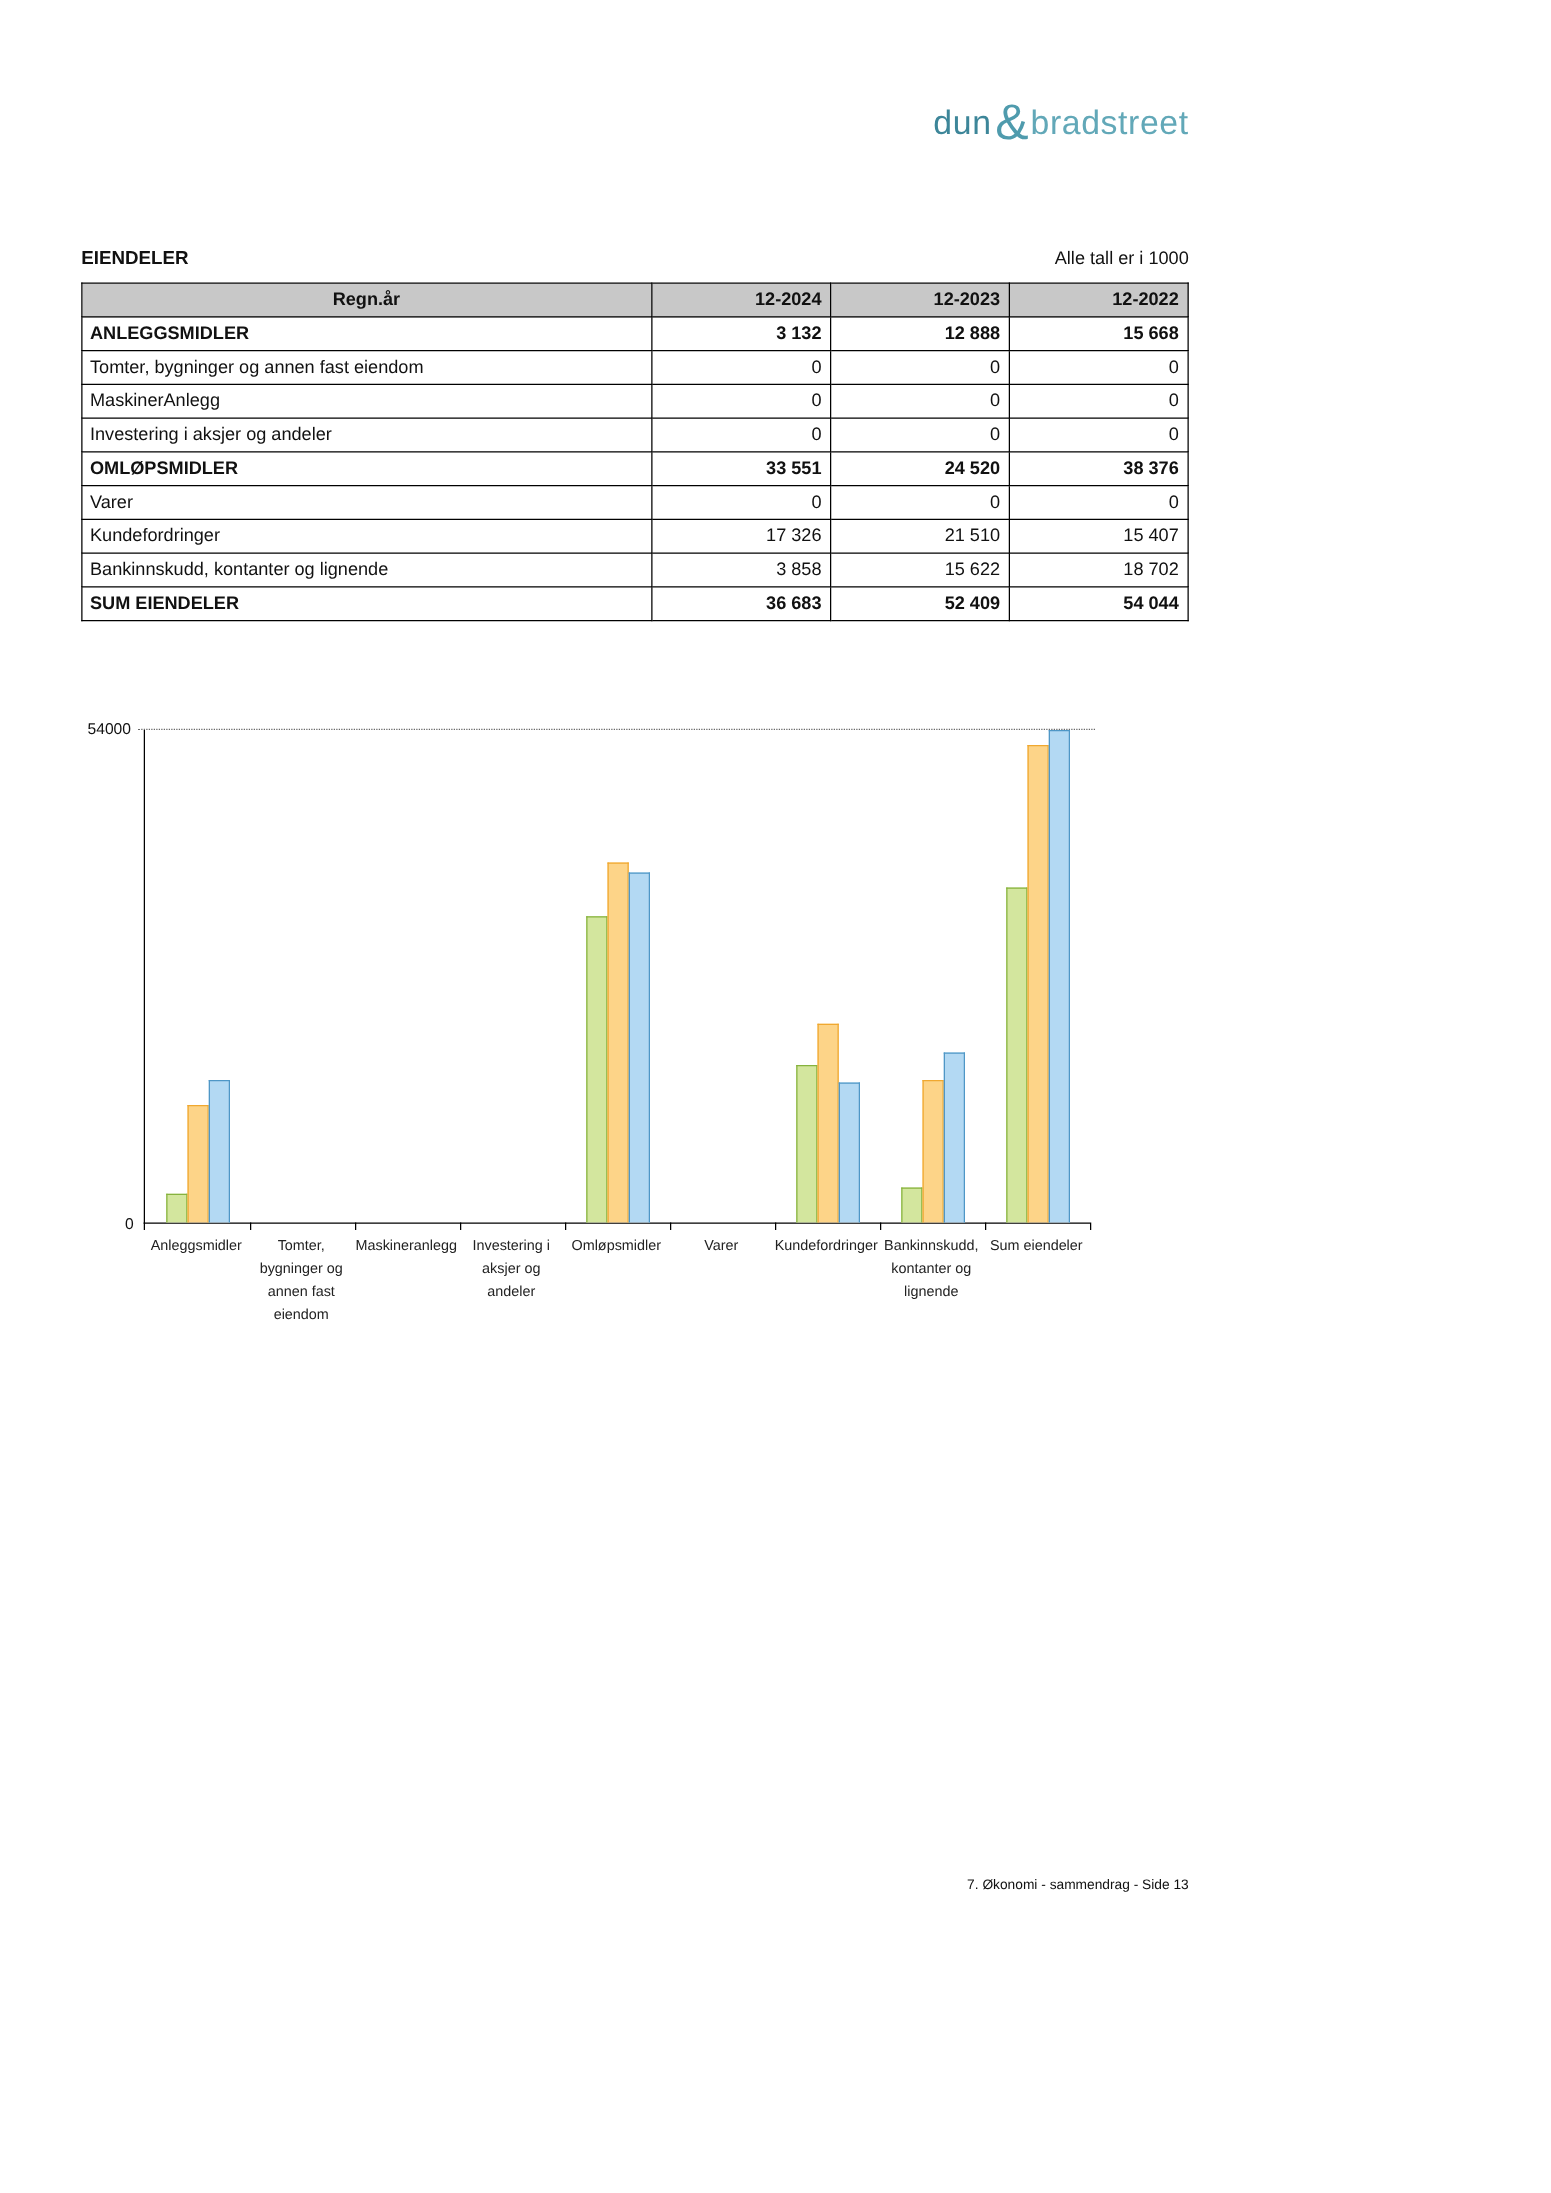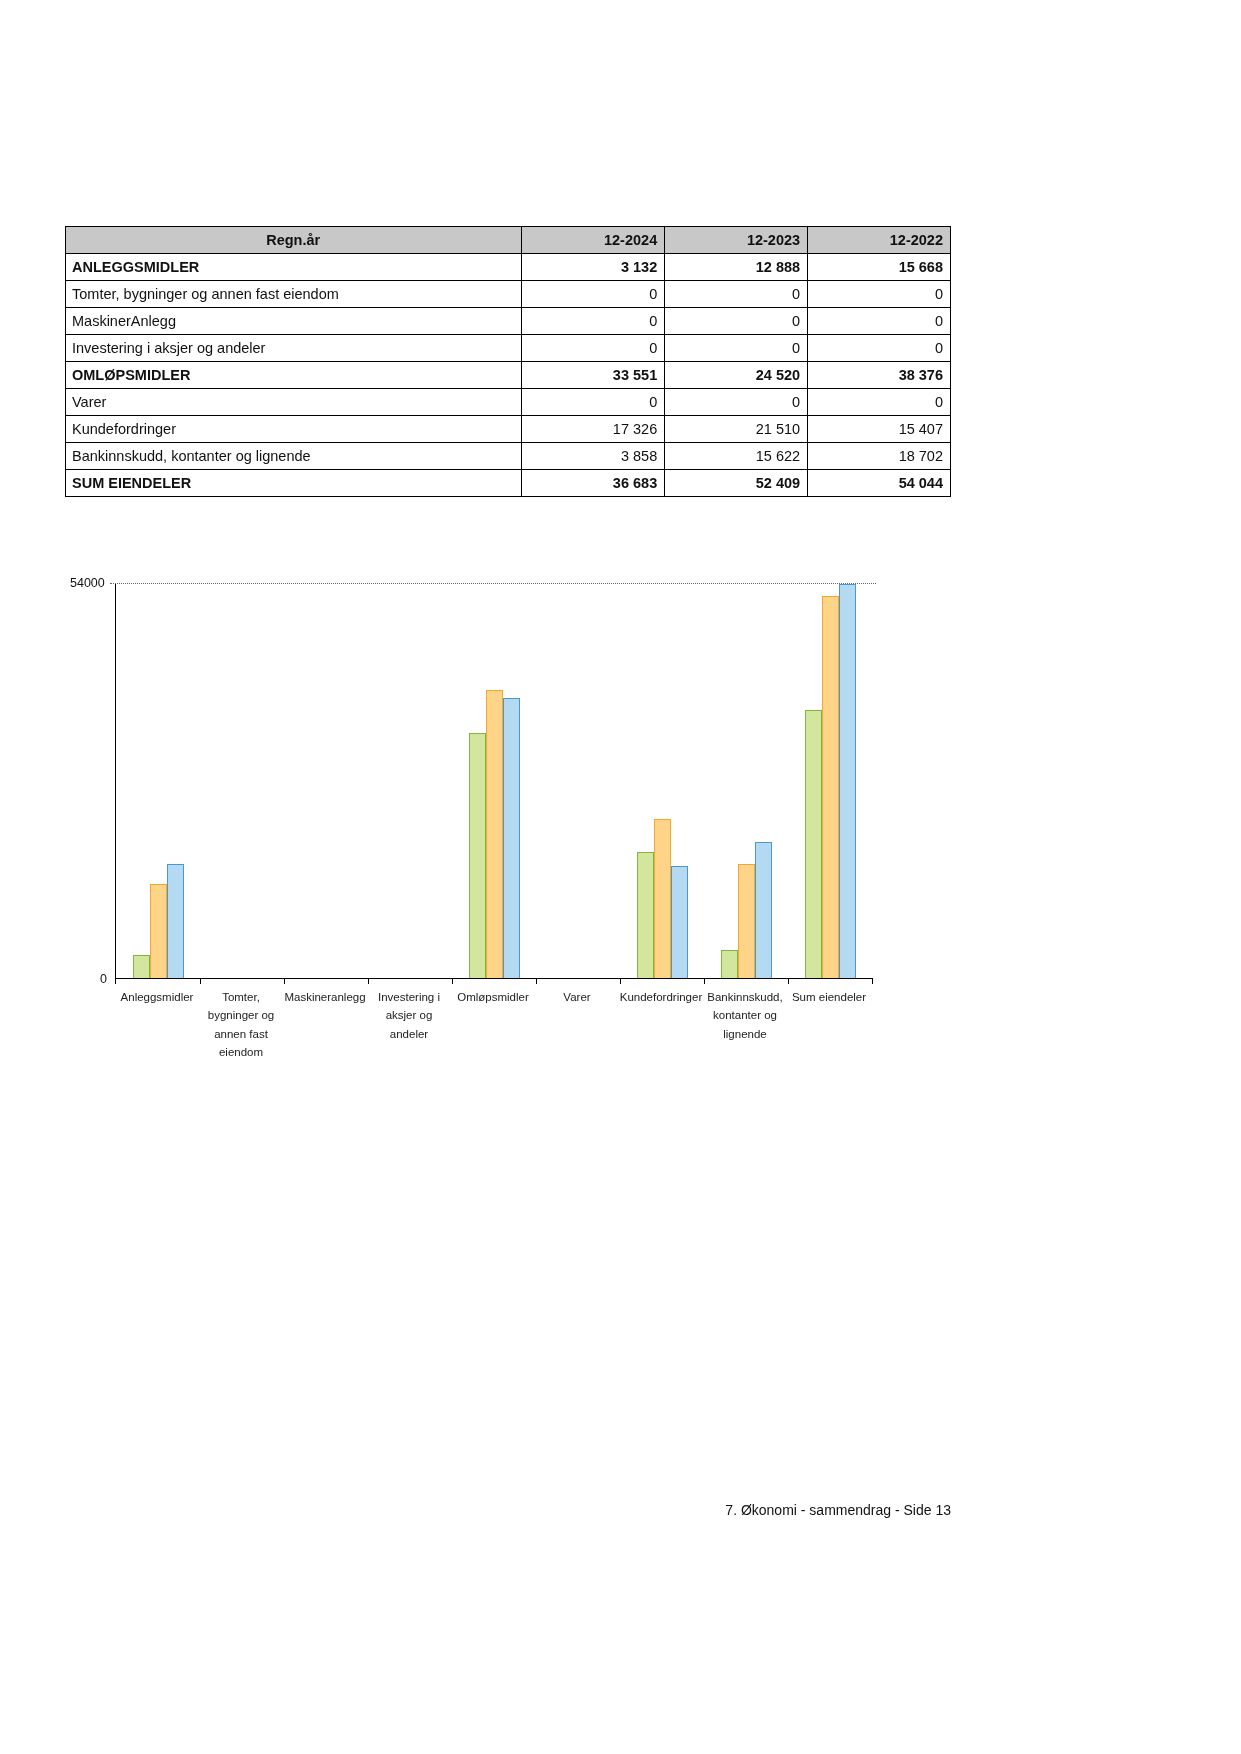--- a/index.html
+++ b/index.html
@@ -90,29 +90,36 @@
   .legend-item { display:flex; align-items:center; margin-bottom:16px; }
   .swatch {
     width:32px; height:26px; box-sizing:border-box;
     border:1px solid #000; border-radius:3px; margin-right:12px;
   }
   .legend-label { font-size:13px; color:#222; }
 
   
   .footer {
     position:absolute; top:1502px; right:290px;
-    font-size:14px;
+    font-size:11px;
   }
 </style>
 </head>
 <body>
 
 <div class="page">
 
-
+  <div class="logo">
+    <span class="dun">dun</span><span class="amp">&amp;</span><span class="brad">bradstreet</span>
+  </div>
+
+  <div class="section-head">
+    <span class="section-title">EIENDELER</span>
+    <span class="unit-note">Alle tall er i 1000</span>
+  </div>
 
   <table class="assets">
     <thead>
         <tr>
           <th class="col-label">Regn.år</th>
           <th class="col-num">12-2024</th>
           <th class="col-num">12-2023</th>
           <th class="col-num">12-2022</th>
         </tr>
       </thead>

